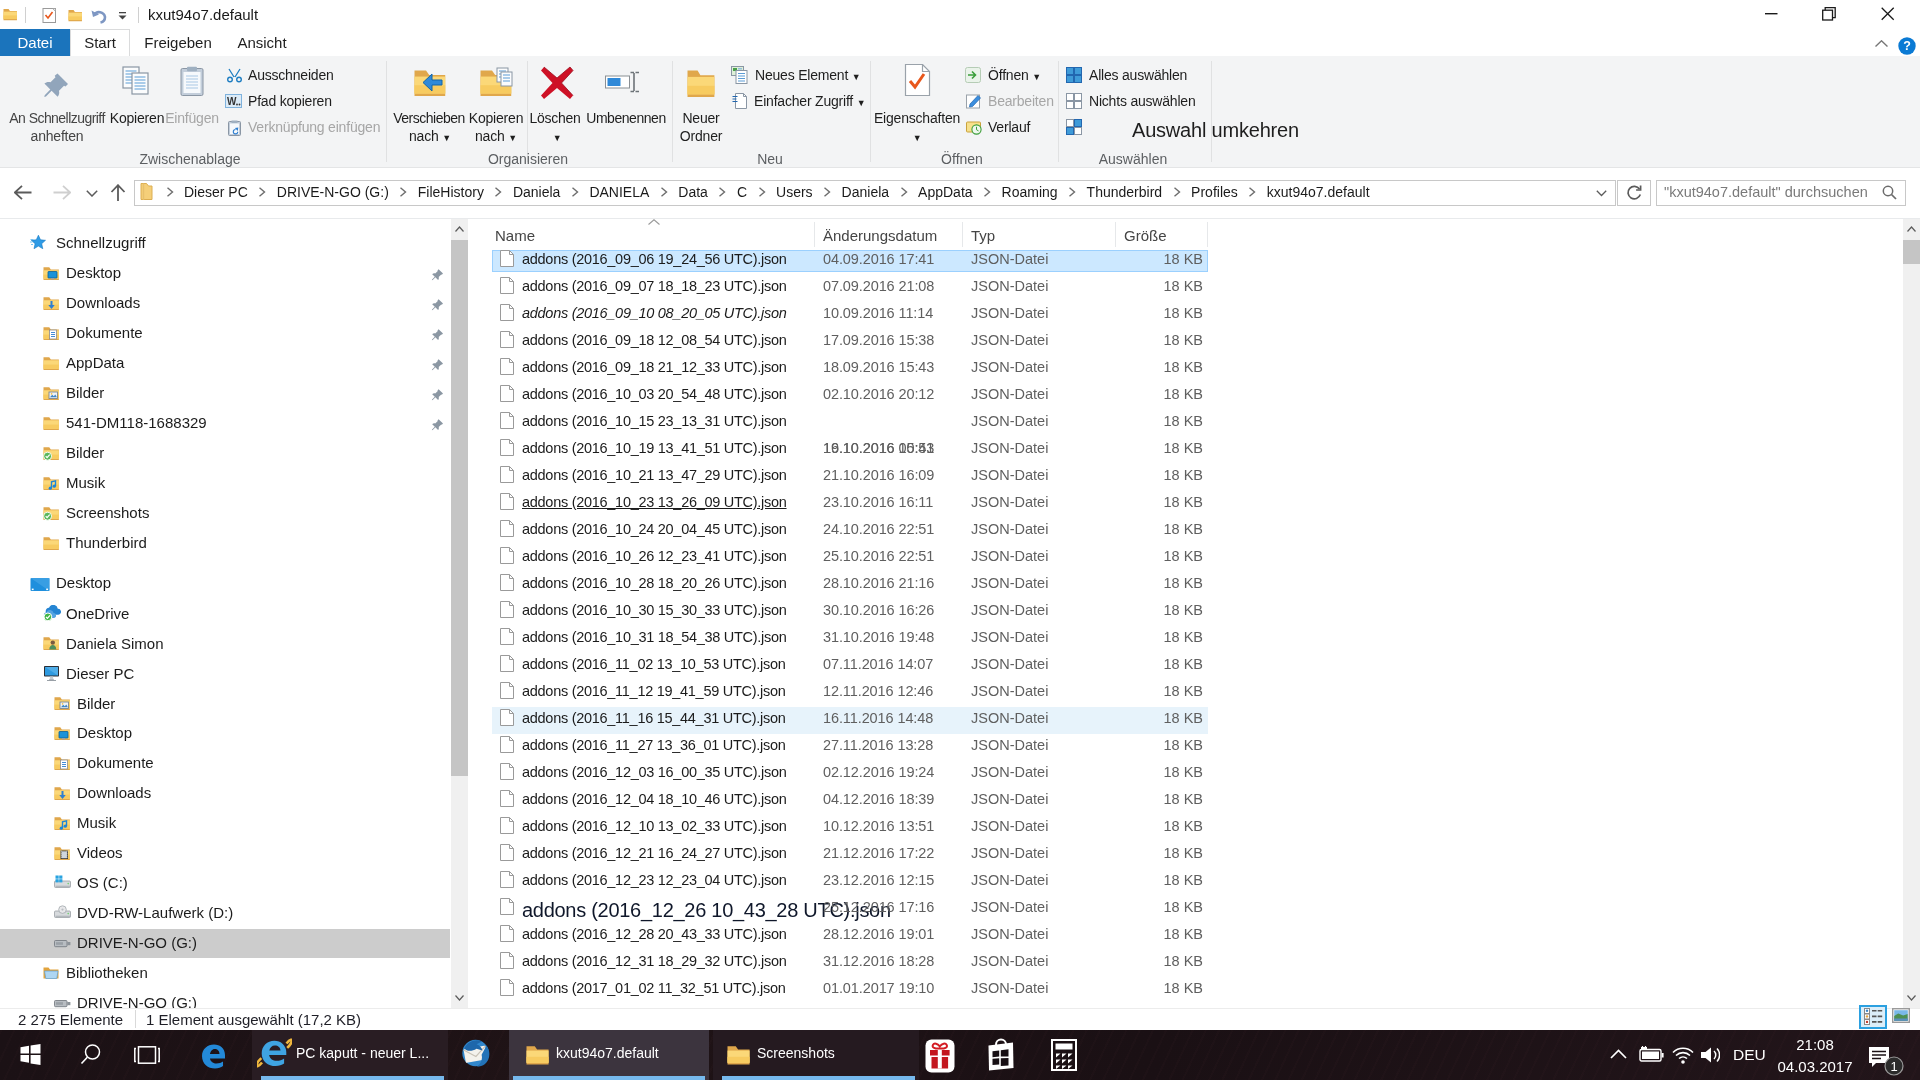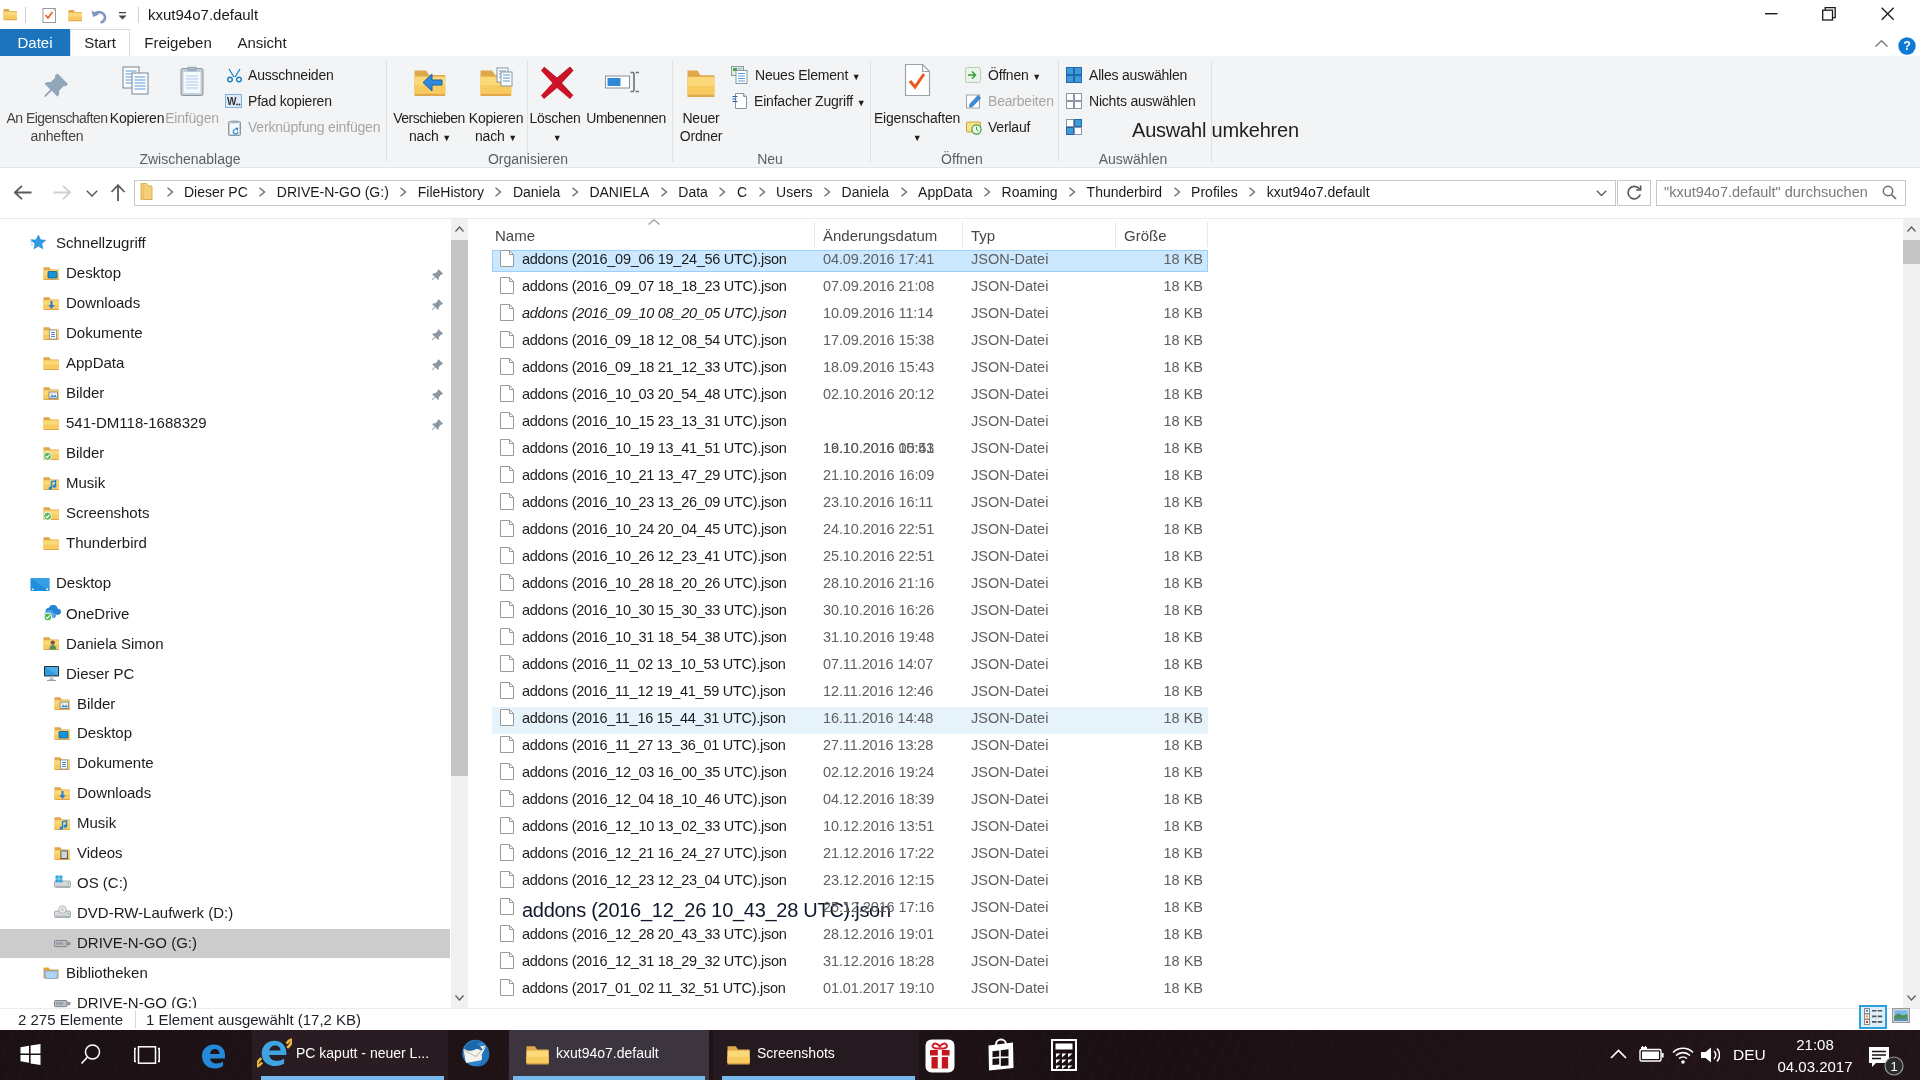--- a/index.html
+++ b/index.html
@@ -68,21 +68,21 @@
 <div class="ab ctr" style="left:190px;top:151px;font-size:14px;color:#5c5f62;white-space:nowrap;">Zwischenablage</div>
 <div class="ab ctr" style="left:528px;top:151px;font-size:14px;color:#5c5f62;white-space:nowrap;">Organisieren</div>
 <div class="ab ctr" style="left:770px;top:151px;font-size:14px;color:#5c5f62;white-space:nowrap;">Neu</div>
 <div class="ab ctr" style="left:962px;top:151px;font-size:14px;color:#5c5f62;white-space:nowrap;">Öffnen</div>
 <div class="ab ctr" style="left:1133px;top:151px;font-size:14px;color:#5c5f62;white-space:nowrap;">Auswählen</div>
 <svg class="ab" style="left:42px;top:70px;" width="30" height="30" viewBox="0 0 30 30">
     <g fill="#91a5bb">
       <path d="M15.5 3.5 l10.5 10.5 -2.5 2.5 -1.5-0.8 -5 5 c0.6 2.3 0.1 4.6-1.4 6.1 l-6-6 -5.6 5.7 -1.7 0.4 0.4-1.7 5.6-5.7 -5.9-5.9 c1.5-1.5 3.8-2 6.1-1.4 l5-5 -0.8-1.5 z"></path>
     </g>
   </svg>
-<div class="ab ctr" style="left:57px;top:110px;font-size:14px;color:#444;white-space:nowrap;letter-spacing:-0.55px;">An Eigenschaften</div>
+<div class="ab ctr" style="left:57px;top:110px;font-size:14px;color:#444;white-space:nowrap;letter-spacing:-0.55px;">An Schnellzugriff</div>
 <div class="ab ctr" style="left:57px;top:128px;font-size:14px;color:#444;white-space:nowrap;letter-spacing:-0.2px;">anheften</div>
 <svg class="ab" style="left:122px;top:66px;" width="28" height="30" viewBox="0 0 28 30">
     <rect x="1" y="1" width="16" height="21" fill="#fbfcfd" stroke="#8a96a4" stroke-width="1.2"></rect>
     <path d="M3.5 5h11M3.5 8h11M3.5 11h11M3.5 14h11M3.5 17h11" stroke="#5b9bd5" stroke-width="1.1"></path>
     <rect x="10" y="7" width="16" height="21" fill="#fbfcfd" stroke="#8a96a4" stroke-width="1.2"></rect>
     <path d="M12.5 11h11M12.5 14h11M12.5 17h11M12.5 20h11M12.5 23h11" stroke="#5b9bd5" stroke-width="1.1"></path>
   </svg>
 <div class="ab ctr" style="left:137px;top:110px;font-size:14px;color:#1e1e1e;white-space:nowrap;letter-spacing:-0.2px;">Kopieren</div>
 <svg class="ab" style="left:180px;top:66px;" width="24" height="31" viewBox="0 0 24 31">
     <rect x="1" y="2.5" width="22" height="27" rx="1.5" fill="#c3cedb" stroke="#8a96a4"></rect>
@@ -617,21 +617,21 @@
     <path d="M9.5 0.5 v4 h4" fill="none" stroke="#9a9a9a" stroke-width="1"></path>
   </svg>
 <div class="ab" style="left:522px;top:466.7px;font-size:14.5px;color:#1b1b1b;white-space:nowrap;letter-spacing:-0.28px;">addons (2016_10_21 13_47_29 UTC).json</div>
 <div class="ab" style="left:823px;top:466.7px;font-size:14.5px;color:#5f5f5f;white-space:nowrap;letter-spacing:-0.1px;">21.10.2016 16:09</div>
 <div class="ab" style="left:971px;top:466.7px;font-size:14.5px;color:#5f5f5f;white-space:nowrap;">JSON-Datei</div>
 <div class="ab" style="left:1100px;top:466.7px;font-size:14.5px;color:#5f5f5f;white-space:nowrap;width:103px;text-align:right;">18 KB</div>
 <svg class="ab" style="left:500px;top:493.0px;" width="14" height="17" viewBox="0 0 14 17">
     <path d="M0.5 0.5 h9 l4 4 v12 h-13 z" fill="#fff" stroke="#9a9a9a" stroke-width="1"></path>
     <path d="M9.5 0.5 v4 h4" fill="none" stroke="#9a9a9a" stroke-width="1"></path>
   </svg>
-<div class="ab" style="left:522px;top:493.7px;font-size:14.5px;color:#1b1b1b;white-space:nowrap;letter-spacing:-0.28px;">addons (2016_10_23 13_26_09 UTC).json</div>
+<div class="ab" style="left:522px;top:493.7px;font-size:14.5px;color:#1b1b1b;white-space:nowrap;letter-spacing:-0.28px;text-decoration:underline;">addons (2016_10_23 13_26_09 UTC).json</div>
 <div class="ab" style="left:823px;top:493.7px;font-size:14.5px;color:#5f5f5f;white-space:nowrap;letter-spacing:-0.1px;">23.10.2016 16:11</div>
 <div class="ab" style="left:971px;top:493.7px;font-size:14.5px;color:#5f5f5f;white-space:nowrap;">JSON-Datei</div>
 <div class="ab" style="left:1100px;top:493.7px;font-size:14.5px;color:#5f5f5f;white-space:nowrap;width:103px;text-align:right;">18 KB</div>
 <svg class="ab" style="left:500px;top:520.0px;" width="14" height="17" viewBox="0 0 14 17">
     <path d="M0.5 0.5 h9 l4 4 v12 h-13 z" fill="#fff" stroke="#9a9a9a" stroke-width="1"></path>
     <path d="M9.5 0.5 v4 h4" fill="none" stroke="#9a9a9a" stroke-width="1"></path>
   </svg>
 <div class="ab" style="left:522px;top:520.7px;font-size:14.5px;color:#1b1b1b;white-space:nowrap;letter-spacing:-0.28px;">addons (2016_10_24 20_04_45 UTC).json</div>
 <div class="ab" style="left:823px;top:520.7px;font-size:14.5px;color:#5f5f5f;white-space:nowrap;letter-spacing:-0.1px;">24.10.2016 22:51</div>
 <div class="ab" style="left:971px;top:520.7px;font-size:14.5px;color:#5f5f5f;white-space:nowrap;">JSON-Datei</div>

